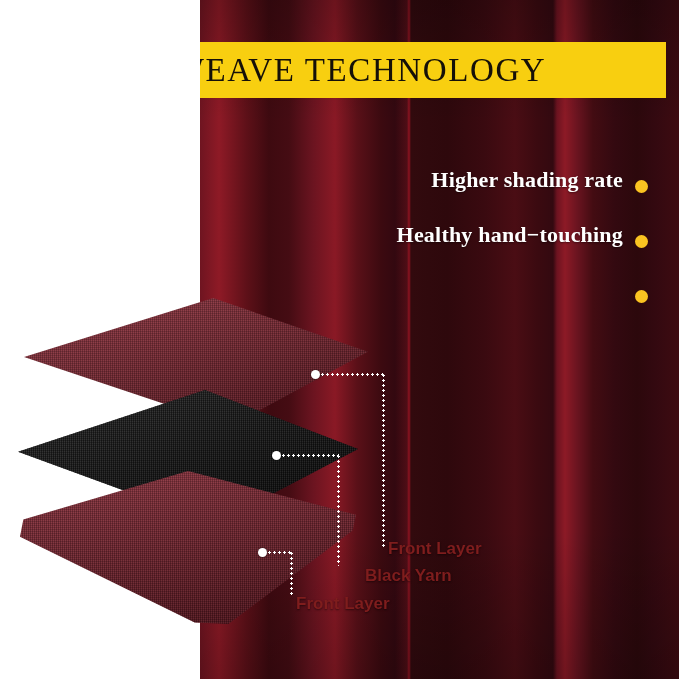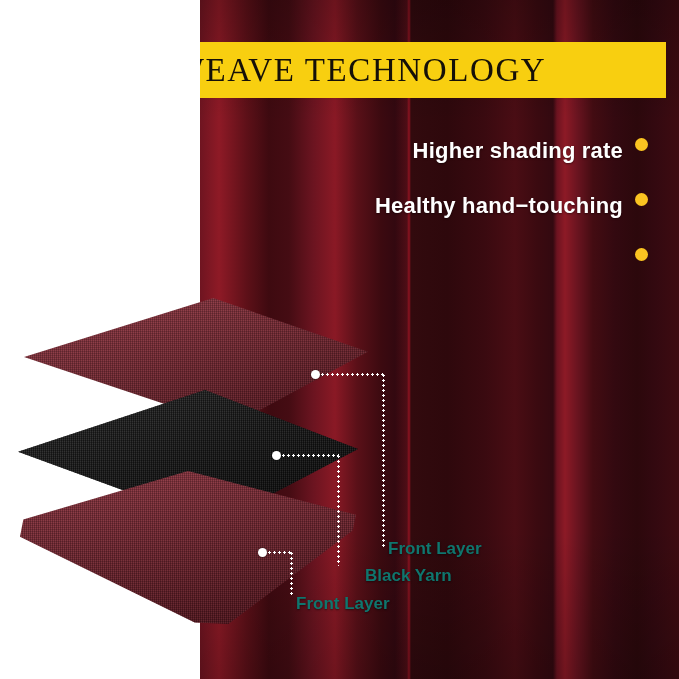--- a/index.html
+++ b/index.html
@@ -84,22 +84,23 @@
     padding-left:42px;
     white-space:nowrap;
   }
 
   
   .features{
     position:absolute;
     left:300px; top:138px; width:348px;
   }
   .feature-row{
-    display:flex; align-items:flex-start; justify-content:flex-end;
+    display:flex; align-items:flex-end; justify-content:flex-end;
     height:55px;
+    font-family:Liberation Serif, serif;
   }
   .feature-text{
     color:#ffffff;
     font-size:22px;
     font-weight:bold;
     letter-spacing:.2px;
     white-space:nowrap;
     text-shadow:0 1px 2px rgba(0,0,0,.45);
   }
   .feature-dot{
@@ -170,21 +171,21 @@
     background-repeat:repeat-x;
   }
   .lead-v{
     position:absolute; width:3px;
     background-image:radial-gradient(circle, #fff 0 1.1px, transparent 1.3px);
     background-size:3px 5px;
     background-repeat:repeat-y;
   }
   .callout-label{
     position:absolute;
-    color:#0f766e;
+    color:#7f1d1d;
     font-size:17px;
     font-weight:bold;
     white-space:nowrap;
     text-shadow:0 1px 2px rgba(0,0,0,.5);
   }
 </style>
 </head>
 <body>
 
 <div id="stage">

